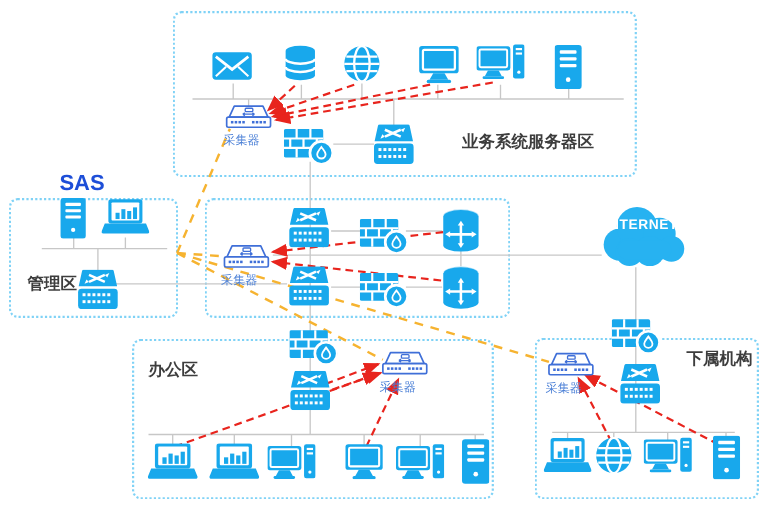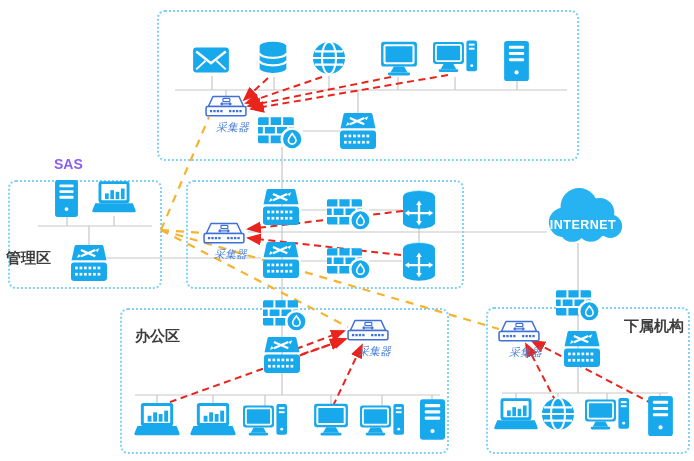--- a/index.html
+++ b/index.html
@@ -1,24 +1,24 @@
 <!DOCTYPE html>
 <html><head>
 <meta charset="utf-8">
 <style>
   html,body{margin:0;padding:0;background:#fff;}
   #canvas{position:relative;width:694px;height:461px;background:#fff;overflow:hidden;
           font-family:"Liberation Sans",sans-serif;}
   .zone{position:absolute;border:2px dotted #7fd2f6;border-radius:8px;background:transparent;}
   .zlabel{position:absolute;font-size:15px;font-weight:bold;color:#3d3d3d;white-space:nowrap;}
-  .sas{position:absolute;font-size:14px;font-weight:bold;color:#8b5cf6;}
-  .clabel{position:absolute;width:46px;text-align:right;font-size:11px;color:#4a7fd6;white-space:nowrap;font-style:italic;}
+  .sas{position:absolute;font-size:20px;font-weight:bold;color:#1d4ed8;}
+  .clabel{position:absolute;width:46px;text-align:left;font-size:11px;color:#4a7fd6;white-space:nowrap;}
   .icon{position:absolute;}
   #lines{position:absolute;left:0;top:0;}
-  #cloud-label{position:absolute;left:540px;top:218px;width:86px;text-align:center;
+  #cloud-label{position:absolute;left:540px;top:197px;width:86px;text-align:center;
                color:#fff;font-weight:bold;font-size:12.5px;letter-spacing:.5px;}
 </style>
 </head>
 <body>
 
 <div id="canvas">
 
   <svg width="0" height="0" style="position:absolute" aria-hidden="true">
     <defs>
       <symbol id="s-mail" viewBox="0 0 48 36">
@@ -299,22 +299,23 @@
   <svg class="icon" style="left:312px;top:403px" width="38" height="33">
       <use href="#s-monitor"></use>
     </svg>
   <svg class="icon" style="left:360px;top:403px" width="44" height="36">
       <use href="#s-pc"></use>
     </svg>
   <svg class="icon" style="left:420px;top:399px" width="25" height="41">
       <use href="#s-server"></use>
     </svg>
 
+  <div class="zlabel" style="left:420px;top:120px">业务系统服务器区</div>
   <div class="sas" style="left:54px;top:156px">SAS</div>
-  <div class="zlabel" style="left:6px;top:249px">管理区</div>
+  <div class="zlabel" style="left:25px;top:249px">管理区</div>
   <div class="zlabel" style="left:135px;top:327px">办公区</div>
   <div class="zlabel" style="left:624px;top:317px">下属机构</div>
 
   <div class="clabel" style="left:203px;top:120px">采集器</div>
   <div class="clabel" style="left:201px;top:247px">采集器</div>
   <div class="clabel" style="left:345px;top:344px">采集器</div>
   <div class="clabel" style="left:496px;top:345px">采集器</div>
 
 </div>
 

